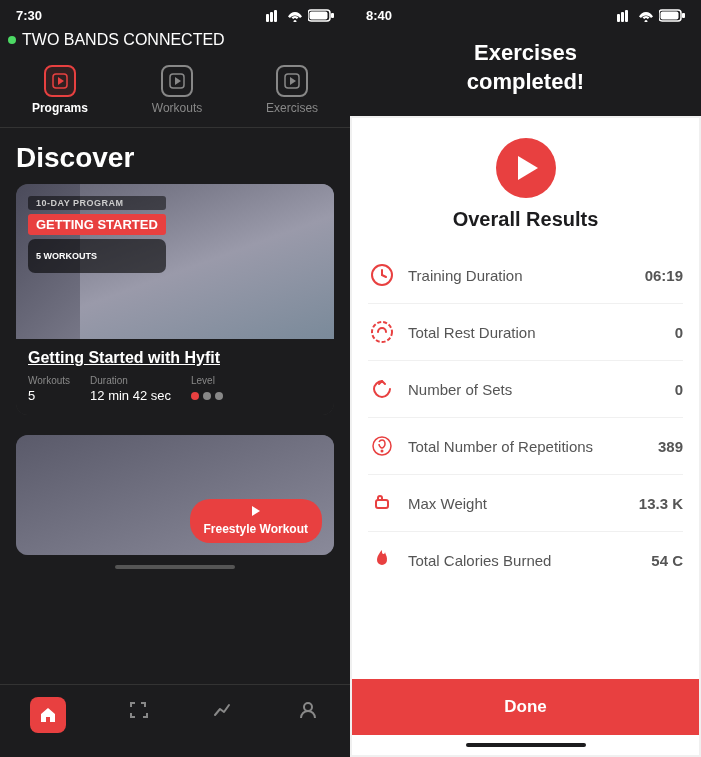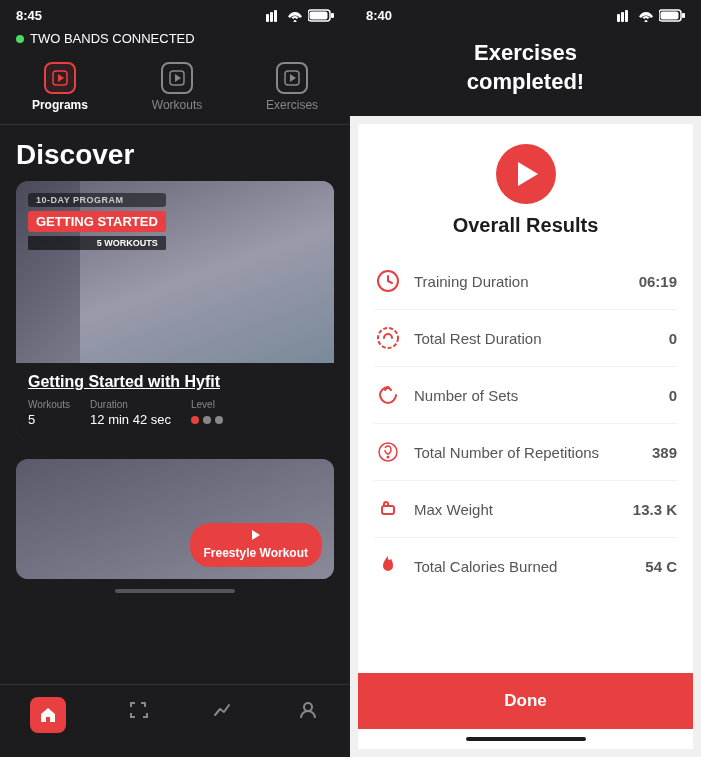--- a/index.html
+++ b/index.html
@@ -31,23 +31,23 @@
       color: #fff;
       font-size: 13px;
       font-weight: 600;
     }
     .status-icons { display: flex; align-items: center; gap: 5px; font-size: 12px; }
 
     .band-status {
       display: flex;
       align-items: center;
       gap: 6px;
-      padding: 4px 16px 8px;
-      color: #fff;
-      font-size: 13px;
+      padding: 4px 8px 8px;
+      color: #fff;
+      font-size: 16px;
     }
     .band-dot {
       width: 8px; height: 8px;
       border-radius: 50%;
       background: #4cd964;
     }
 
     .nav-tabs {
       display: flex;
       justify-content: space-around;
@@ -92,21 +92,21 @@
 
     .program-card {
       margin: 0 16px 12px;
       border-radius: 12px;
       overflow: hidden;
       background: #333;
       flex-shrink: 0;
     }
     .program-image {
       width: 100%;
-      height: 182px;
+      height: 155px;
       background: linear-gradient(135deg, #4a4a5a 0%, #7a7a8a 50%, #5a6a7a 100%);
       position: relative;
       display: flex;
       align-items: center;
       justify-content: flex-end;
       overflow: hidden;
     }
     .program-image .people-bg {
       position: absolute;
       right: 0; top: 0; bottom: 0;
@@ -139,23 +139,23 @@
       padding: 3px 8px;
       border-radius: 3px;
       text-transform: uppercase;
       text-align: right;
     }
     .badge-workouts {
       background: rgba(0,0,0,0.6);
       color: #fff;
       font-size: 9px;
       font-weight: 600;
-      padding: 2px 8px;
-      border-radius: 1px;
-      text-align: right;
+      padding: 12px 8px;
+      border-radius: 7px;
+      text-align: left;
     }
     .program-info {
       padding: 10px 12px 12px;
       background: #1c1c1e;
     }
     .program-name {
       font-size: 16px;
       font-weight: 700;
       color: #fff;
       margin-bottom: 8px;
@@ -306,21 +306,21 @@
     }
     .completed-title {
       font-size: 22px;
       font-weight: 700;
       color: #fff;
       line-height: 1.3;
     }
 
     .results-card {
       background: #fff;
-      margin: 8px;
+      margin: 2px;
       flex: 1;
       display: flex;
       flex-direction: column;
       border-radius: 0;
       overflow: hidden;
     }
 
     .play-circle {
       width: 60px; height: 60px;
       background: #e84040;
@@ -416,21 +416,21 @@
       background: #555;
       border-radius: 2px;
     }
   </style>
 </head>
 <body>
 
 <div class="left-panel">
 
   <div class="status-bar-left">
-    <span>8:45</span>
+    <span>7:30</span>
     <div class="status-icons">
       <svg width="16" height="12" viewBox="0 0 16 12">
           <rect x="0" y="4" width="3" height="8" fill="#fff" rx="1"></rect>
           <rect x="4" y="2" width="3" height="10" fill="#fff" rx="1"></rect>
           <rect x="8" y="0" width="3" height="12" fill="#fff" rx="1"></rect>
         </svg>
       <svg width="16" height="12" viewBox="0 0 16 12">
           <path d="M8 2C5 2 2.5 4 1 6.5L3 8C4 6.5 5.8 5.5 8 5.5S12 6.5 13 8l2-1.5C13.5 4 11 2 8 2zm0 4C6.5 6 5.2 6.7 4.5 7.8L6.5 9C7 8.4 7.5 8 8 8s1 .4 1.5 1l2-1.2C10.8 6.7 9.5 6 8 6zm0 4a1.5 1.5 0 100 3 1.5 1.5 0 000-3z" fill="#fff"></path>
         </svg>
       <svg width="26" height="13" viewBox="0 0 26 13">

